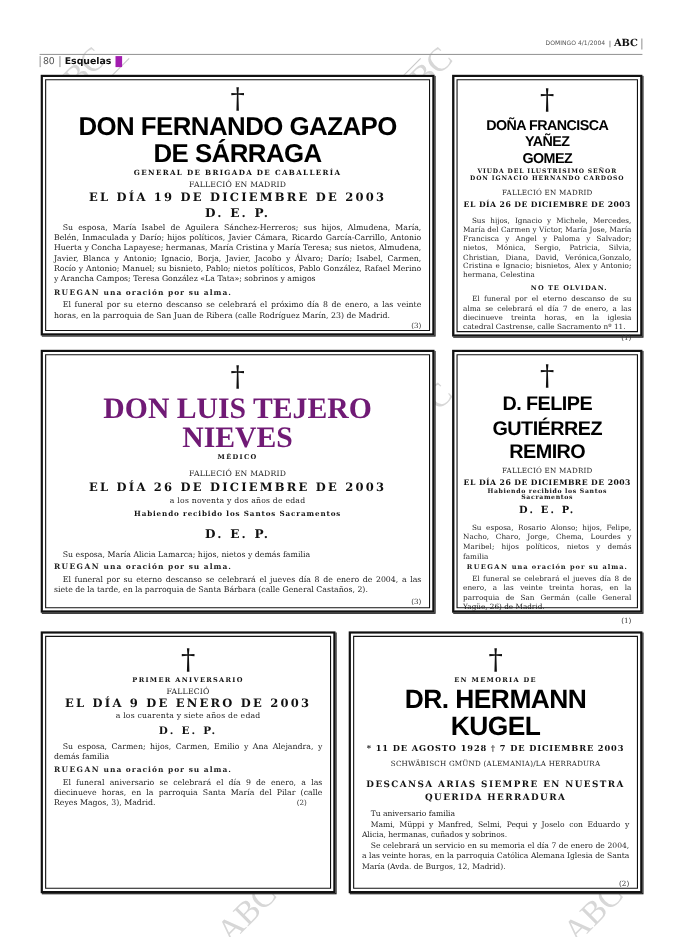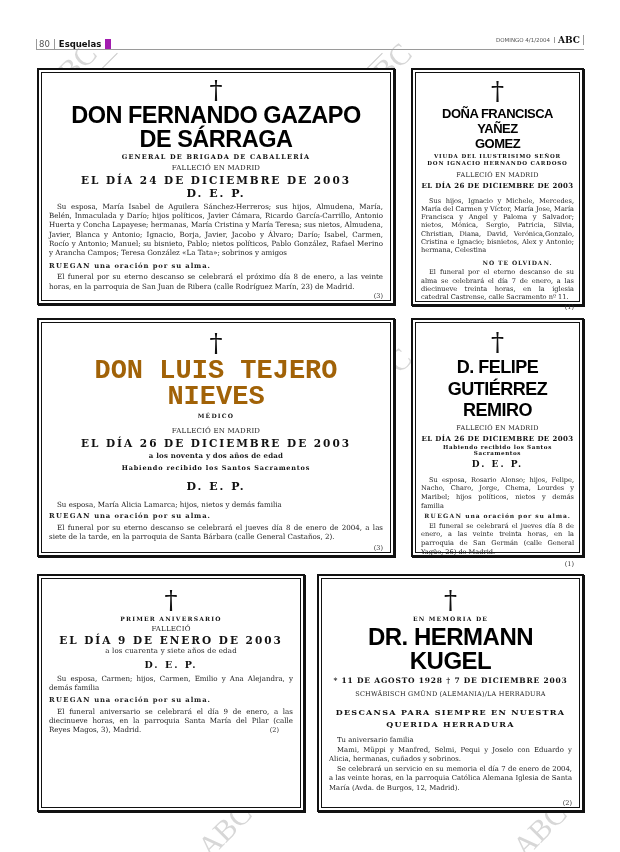--- a/index.html
+++ b/index.html
@@ -1,33 +1,33 @@
 <!DOCTYPE html>
 <html><head>
 <meta charset="utf-8">
 <style>
   html, body { margin:0; padding:0; background:#fff; }
   body { width:620px; height:852px; position:relative; overflow:hidden;
          font-family:"DejaVu Serif", serif; color:#111; }
   .header { position:absolute; left:36px; top:35px; width:548px; height:14px;
             border-bottom:1px solid #9a9a9a; }
-  .hdr-left { position:absolute; left:0; top:4px; font-size:8.5px; display:flex; align-items:center; }
+  .hdr-left { position:absolute; left:0; top:16px; font-size:8.5px; display:flex; align-items:center; }
   .hdr-page { color:#555; padding:0 4px 0 2px; border-left:1px solid #999; font-family:"DejaVu Sans", sans-serif; }
   .hdr-section { font-family:"DejaVu Sans", sans-serif; font-weight:bold; padding:0 4px; border-left:1px solid #999; border-right:6px solid #a21caf; }
   .hdr-right { position:absolute; right:0; top:0; display:flex; align-items:center; }
   .hdr-date { font-family:"DejaVu Sans", sans-serif; font-size:5.5px; color:#555; padding-right:4px; border-right:1px solid #999; }
   .hdr-logo { font-family:"DejaVu Serif", serif; font-weight:bold; font-size:9px; padding:0 3px; border-right:1px solid #999; }
 
   .box { position:absolute; box-sizing:border-box; border:2px solid #111;
          box-shadow: inset 0 0 0 2px #fff, inset 0 0 0 3px #111, 1px 1px 0 #111; background:#fff; }
   .inner { position:absolute; left:10px; right:10px; top:6px; bottom:6px; text-align:center; }
   .cross { font-size:26px; line-height:26px; font-weight:normal; font-family:"DejaVu Serif", serif; }
   .small-caps { font-size:7px; letter-spacing:0.2px; color:#222; }
   .label-bold { font-size:6.5px; font-weight:bold; letter-spacing:1.2px; }
-  .name { font-family:Liberation Mono, monospace; font-weight:bold; line-height:0.95; color:#a16207; }
+  .name { font-family:Liberation Serif, serif; font-weight:bold; line-height:0.95; color:#701a75; }
   .name-sans { font-family:"Liberation Sans", sans-serif; font-weight:bold; line-height:1; color:#000; letter-spacing:-0.5px; }
   .date-line { font-weight:bold; letter-spacing:2px; font-size:10.5px; }
   .dep { font-weight:bold; font-size:11px; letter-spacing:2px; }
   .body { font-size:7.1px; line-height:9.2px; text-align:justify; color:#222; }
   .body p { margin:0; text-indent:8px; }
   .ruegan { text-align:left; font-size:6.8px; font-weight:bold; letter-spacing:0.9px; margin:3px 0 1px; }
   .ruegan .b { letter-spacing:1.3px; }
   .ref { text-align:right; font-size:6.5px; color:#333; }
 
   .wm { position:absolute; font-family:"Liberation Serif", serif; color:#d7d7d7; font-size:30px;
@@ -62,21 +62,21 @@
 
 <div class="box" style="left:37px;top:68px;width:358px;height:237px;">
   <div class="inner">
     <div class="cross" style="margin-top:1px;">†</div>
     <div class="name-sans" style="font-size:23.5px;margin-top:1px;">
       <div>DON FERNANDO GAZAPO</div>
       <div>DE SÁRRAGA</div>
     </div>
     <div class="label-bold" style="margin-top:2px;">GENERAL DE BRIGADA DE CABALLERÍA</div>
     <div class="small-caps" style="margin-top:3px;">FALLECIÓ EN MADRID</div>
-    <div class="date-line" style="margin-top:2px;">EL DÍA 24 DE DICIEMBRE DE 2003</div>
+    <div class="date-line" style="margin-top:2px;">EL DÍA 19 DE DICIEMBRE DE 2003</div>
     <div class="dep" style="margin-top:1px;">D. E. P.</div>
     <div class="body" style="margin-top:2px;">
       <p>Su esposa, María Isabel de Aguilera Sánchez-Herreros; sus hijos, Almudena, María, Belén, Inmaculada y Darío; hijos políticos, Javier Cámara, Ricardo García-Carrillo, Antonio Huerta y Concha Lapayese; hermanas, María Cristina y María Teresa; sus nietos, Almudena, Javier, Blanca y Antonio; Ignacio, Borja, Javier, Jacobo y Álvaro; Darío; Isabel, Carmen, Rocío y Antonio; Manuel; su bisnieto, Pablo; nietos políticos, Pablo González, Rafael Merino y Arancha Campos; Teresa González «La Tata»; sobrinos y amigos</p>
       <div class="ruegan" style="margin-top:5px;">
         <span class="b">RUEGAN</span><span> una oración por su alma.</span>
       </div>
       <p>El funeral por su eterno descanso se celebrará el próximo día 8 de enero, a las veinte horas, en la parroquia de San Juan de Ribera (calle Rodríguez Marín, 23) de Madrid.</p>
       <div class="ref" style="margin-top:1px;">(3)</div>
     </div>
   </div>
@@ -104,21 +104,21 @@
   </div>
 </div>
 
 <div class="box" style="left:37px;top:318px;width:358px;height:239px;">
   <div class="inner">
     <div class="cross" style="margin-top:4px;">†</div>
     <div class="name" style="font-size:27px;margin-top:3px;">DON LUIS TEJERO NIEVES</div>
     <div class="label-bold" style="margin-top:2px;font-size:6px;">MÉDICO</div>
     <div class="small-caps" style="margin-top:8px;">FALLECIÓ EN MADRID</div>
     <div class="date-line" style="margin-top:2px;">EL DÍA 26 DE DICIEMBRE DE 2003</div>
-    <div class="small-caps" style="margin-top:2px;font-weight:bold;">a los noventa y dos años de edad</div>
+    <div class="small-caps" style="margin-top:2px;">a los noventa y dos años de edad</div>
     <div class="label-bold" style="margin-top:4px;letter-spacing:0.8px;">Habiendo recibido los Santos Sacramentos</div>
     <div class="dep" style="margin-top:8px;">D. E. P.</div>
     <div class="body" style="margin-top:7px;">
       <p>Su esposa, María Alicia Lamarca; hijos, nietos y demás familia</p>
       <div class="ruegan" style="margin-top:3px;">
         <span class="b">RUEGAN</span><span> una oración por su alma.</span>
       </div>
       <p>El funeral por su eterno descanso se celebrará el jueves día 8 de enero de 2004, a las siete de la tarde, en la parroquia de Santa Bárbara (calle General Castaños, 2).</p>
       <div class="ref" style="margin-top:3px;">(3)</div>
     </div>
@@ -167,21 +167,21 @@
 </div>
 
 <div class="box" style="left:317px;top:574px;width:267px;height:238px;">
   <div class="inner">
     <div class="cross" style="margin-top:5px;">†</div>
     <div class="label-bold" style="margin-top:2px;font-size:6px;">EN MEMORIA DE</div>
     <div class="name-sans" style="font-size:24px;margin-top:3px;">DR. HERMANN KUGEL</div>
     <div class="date-line" style="font-size:7.5px;letter-spacing:0.8px;margin-top:3px;">* 11 DE AGOSTO 1928 † 7 DE DICIEMBRE 2003</div>
     <div class="small-caps" style="font-size:6.5px;margin-top:5px;">SCHWÄBISCH GMÜND (ALEMANIA)/LA HERRADURA</div>
     <div class="date-line" style="font-size:8px;letter-spacing:1.3px;line-height:12px;margin-top:8px;">
-      <div>DESCANSA PARA SIEMPRE EN NUESTRA</div>
+      <div>DESCANSA ARIAS SIEMPRE EN NUESTRA</div>
       <div>QUERIDA HERRADURA</div>
     </div>
     <div class="body" style="margin-top:6px;font-size:6.9px;line-height:9.5px;">
       <p>Tu aniversario familia</p>
       <p>Mami, Müppi y Manfred, Selmi, Pequi y Joselo con Eduardo y Alicia, hermanas, cuñados y sobrinos.</p>
       <p>Se celebrará un servicio en su memoria el día 7 de enero de 2004, a las veinte horas, en la parroquia Católica Alemana Iglesia de Santa María (Avda. de Burgos, 12, Madrid).</p>
       <div class="ref" style="margin-top:6px;">(2)</div>
     </div>
   </div>
 </div>

